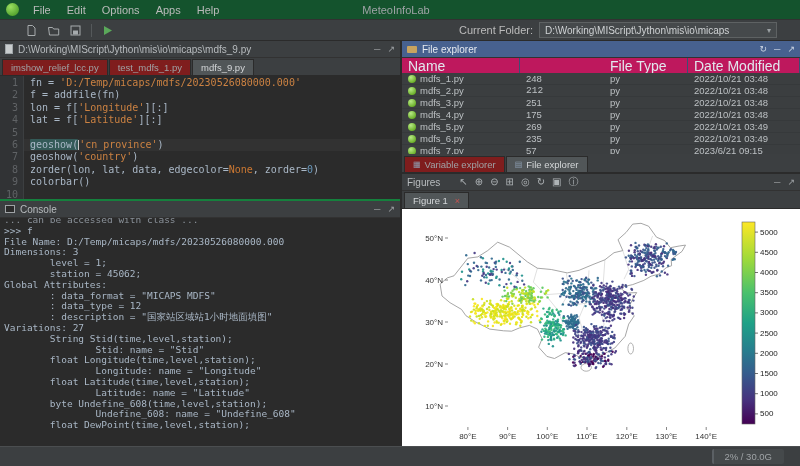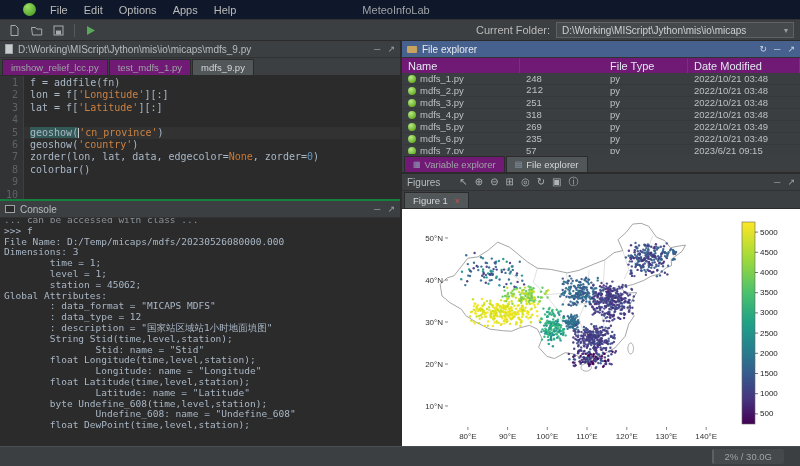--- a/index.html
+++ b/index.html
@@ -1,24 +1,24 @@
 <!DOCTYPE html>
 <html><head>
 <meta charset="utf-8">
 <style>
   *{box-sizing:border-box;margin:0;padding:0}
   html,body{width:800px;height:466px;overflow:hidden}
   body{background:#3c3f41;font-family:"Liberation Sans",sans-serif;font-size:11px;color:#bbbbbb;position:relative}
 
   
-  .menubar{height:20px;display:flex;align-items:center;padding:0 23px;position:relative;background:#0f172a;border-bottom:1px solid #323232}
+  .menubar{height:20px;display:flex;align-items:center;padding:0 6px;position:relative;background:#14532d;border-bottom:1px solid #323232}
   .logo{width:13px;height:13px;border-radius:50%;background:radial-gradient(circle at 35% 30%,#9be060,#3c8f1e);margin-right:6px;flex:0 0 auto}
   .menu-item{padding:1px 8px;color:#bbbbbb;cursor:default}
   .app-title{position:absolute;left:0;right:8px;text-align:center;color:#9fa3a6;pointer-events:none}
-  .toolbar{height:21px;display:flex;align-items:center;padding:0 6px;gap:5px;background:#3c3f41;border-bottom:1px solid #2b2b2b}
+  .toolbar{height:21px;display:flex;align-items:center;padding:0 23px;gap:5px;background:#3c3f41;border-bottom:1px solid #2b2b2b}
   .tb-btn{width:17px;height:17px;display:flex;align-items:center;justify-content:center}
   .tb-sep{width:1px;height:13px;background:#55595b;margin:0 2px}
   .current-folder{margin-left:auto;display:flex;align-items:center;gap:6px;color:#bbbbbb}
   .combo{width:238px;height:16px;background:#45494b;border:1px solid #5e6263;display:flex;align-items:center;padding:0 5px;font-size:10px;color:#cfd2d4;white-space:nowrap;overflow:hidden}
   .combo .arr{margin-left:auto;color:#9aa0a3;font-size:8px}
 
   
   .main{position:absolute;top:41px;left:0;right:0;bottom:20px;display:flex}
   .left-col{width:400px;display:flex;flex-direction:column}
   .vsplit{width:2px;background:#2b2b2b}
@@ -27,21 +27,21 @@
   .panel-header{height:17px;background:#3c3f41;display:flex;align-items:center;padding:0 5px;gap:5px;font-size:10px;color:#b8bcbf;border-bottom:1px solid #323232;flex:0 0 auto;white-space:nowrap;overflow:hidden}
   .panel-header.active{background:#47618f;color:#e6eaf0}
   .hdr-icons{margin-left:auto;display:flex;gap:7px;color:#9fa3a6;font-size:9px;align-items:center}
   .panel-header.active .hdr-icons{color:#cdd6e4}
   .hicon{cursor:default;line-height:1}
 
   
   .editor-panel{height:160px;display:flex;flex-direction:column;border-bottom:2px solid #15803d}
   .page-icon{width:8px;height:10px;border:1px solid #9fa5a8;background:#c8cccd;flex:0 0 auto}
   .tabbar{height:18px;background:#3c3f41;display:flex;align-items:flex-end;gap:1px;padding:0 2px;border-bottom:1px solid #2b2b2b;flex:0 0 auto}
-  .tab{height:16px;padding:0 8px;display:flex;align-items:center;gap:4px;background:#701a75;color:#9fa3a6;font-size:9.5px;border:1px solid #2b2b2b;border-bottom:none;white-space:nowrap}
+  .tab{height:16px;padding:0 8px;display:flex;align-items:center;gap:4px;background:#7f1d1d;color:#9fa3a6;font-size:9.5px;border:1px solid #2b2b2b;border-bottom:none;white-space:nowrap}
   .tab.active{background:#515658;color:#d4d7d9}
   .tab .close{color:#c75450;font-size:9px;margin-left:3px}
   .code-area{flex:1;background:#2b2b2b;display:flex;font-family:"DejaVu Sans Mono",monospace;font-size:10px;line-height:12.4px;overflow:hidden}
   .gutter{width:24px;background:#313335;color:#606366;text-align:right;padding:1px 5px 0 0;border-right:1px solid #3c3f41;flex:0 0 auto}
   .code-lines{flex:1;padding-top:1px;overflow:hidden}
   .code-line{white-space:pre;padding-left:6px;color:#a9b7c6;height:12.4px}
   .code-line.cur{background:#323232}
   .p{color:#a9b7c6}.s{color:#cc8242}.k{color:#cc7832}.num{color:#6897bb}
   .hl{background:#345a58;border-radius:1px}
   .caret{display:inline-block;width:1px;height:10px;background:#c8c8c8;vertical-align:text-bottom}
@@ -49,21 +49,21 @@
   
   .console-panel{flex:1;display:flex;flex-direction:column;overflow:hidden}
   .console-icon{width:10px;height:8px;border:1px solid #9fa3a6;background:#2b2b2b;flex:0 0 auto}
   .console-body{flex:1;background:#2b2b2b;font-family:"DejaVu Sans Mono",monospace;font-size:9.5px;line-height:10.8px;padding:1px 0 0 4px;color:#a9b7c6;overflow:hidden}
   .console-body div{white-space:pre;height:10.8px}
 
   
   .fe-panel{height:133px;display:flex;flex-direction:column;border-bottom:2px solid #2b2b2b}
   .folder-icon{width:10px;height:7px;background:#c8a35f;border-radius:1px;flex:0 0 auto}
   .fe-table{flex:1;background:#3b3e40;overflow:hidden}
-  .fe-header{display:flex;height:15px;background:#701a75;color:#e2e7ee;font-size:11px}
+  .fe-header{display:flex;height:15px;background:#be185d;color:#e2e7ee;font-size:14px}
   .fe-hcell{display:flex;align-items:center;padding-left:6px;border-right:1px solid #3c4f73;overflow:hidden;white-space:nowrap}
   .fe-row{display:flex;height:12px;align-items:center;font-size:9.5px;color:#bcc0c3;border-bottom:1px solid #36393b}
   .fe-cell{display:flex;align-items:center;padding-left:6px;overflow:hidden;white-space:nowrap}
   .py-icon{width:8px;height:8px;border-radius:50%;background:radial-gradient(circle at 35% 30%,#b8e986,#4e9a06);margin-right:4px;flex:0 0 auto}
   .fe-tabs{height:18px;display:flex;align-items:flex-end;background:#3c3f41;padding:0 2px;gap:1px;flex:0 0 auto}
   .tab-ic{font-size:8px;color:#8fa0b4}
 
   
   .fig-panel{flex:1;display:flex;flex-direction:column;overflow:hidden}
   .fig-toolbar{display:flex;gap:7px;margin-left:14px;color:#aeb3b6;font-size:10px;align-items:center}
@@ -148,20 +148,21 @@
             <div>3</div>
             <div>4</div>
             <div>5</div>
             <div>6</div>
             <div>7</div>
             <div>8</div>
             <div>9</div>
             <div>10</div>
           </div>
         <div class="code-lines">
+            <div class="code-line"><span class="p">fn = </span><span class="s">'D:/Temp/micaps/mdfs/20230526080000.000'</span></div>
             <div class="code-line"><span class="p">f = addfile(fn)</span></div>
             <div class="code-line"><span class="p">lon = f[</span><span class="s">'Longitude'</span><span class="p">][:]</span></div>
             <div class="code-line"><span class="p">lat = f[</span><span class="s">'Latitude'</span><span class="p">][:]</span></div>
             <div class="code-line">&nbsp;</div>
             <div class="code-line cur"><span class="p hl">geoshow(</span><span class="caret"></span><span class="s">'cn_province'</span><span class="p">)</span></div>
             <div class="code-line"><span class="p">geoshow(</span><span class="s">'country'</span><span class="p">)</span></div>
             <div class="code-line"><span class="p">zorder(lon, lat, data, edgecolor=</span><span class="k">None</span><span class="p">, zorder=</span><span class="num">0</span><span class="p">)</span></div>
             <div class="code-line"><span class="p">colorbar()</span></div>
           </div>
       </div>
@@ -174,27 +175,27 @@
         <span class="hdr-icons">
           <span class="hicon">─</span>
           <span class="hicon">↗</span>
         </span>
       </div>
       <div class="console-body">
           <div style="margin-top: -4px; color: rgb(138, 145, 153);">... can be accessed with class ...</div>
           <div>&gt;&gt;&gt; f</div>
           <div>File Name: D:/Temp/micaps/mdfs/20230526080000.000</div>
           <div>Dimensions: 3</div>
-          <div>        time = 1;</div>
           <div>        level = 1;</div>
           <div>        station = 45062;</div>
           <div>Global Attributes:</div>
           <div>        : data_format = "MICAPS MDFS"</div>
           <div>        : data_type = 12</div>
           <div>        : description = "国家站区域站1小时地面填图"</div>
+          <div>Variations: 27</div>
           <div>        String Stid(time,level,station);</div>
           <div>                Stid: name = "Stid"</div>
           <div>        float Longitude(time,level,station);</div>
           <div>                Longitude: name = "Longitude"</div>
           <div>        float Latitude(time,level,station);</div>
           <div>                Latitude: name = "Latitude"</div>
           <div>        byte Undefine_608(time,level,station);</div>
           <div>                Undefine_608: name = "Undefine_608"</div>
           <div>        float DewPoint(time,level,station);</div>
         </div>
@@ -237,21 +238,21 @@
               <div class="fe-cell" style="width: 112px;">2022/10/21 03:48</div>
             </div>
             <div class="fe-row">
               <div class="fe-cell" style="width: 118px;"><span class="py-icon"></span>mdfs_3.py</div>
               <div class="fe-cell" style="width: 84px;">251</div>
               <div class="fe-cell" style="width: 84px;">py</div>
               <div class="fe-cell" style="width: 112px;">2022/10/21 03:48</div>
             </div>
             <div class="fe-row">
               <div class="fe-cell" style="width: 118px;"><span class="py-icon"></span>mdfs_4.py</div>
-              <div class="fe-cell" style="width: 84px;">318</div>
+              <div class="fe-cell" style="width: 84px;">175</div>
               <div class="fe-cell" style="width: 84px;">py</div>
               <div class="fe-cell" style="width: 112px;">2022/10/21 03:48</div>
             </div>
             <div class="fe-row">
               <div class="fe-cell" style="width: 118px;"><span class="py-icon"></span>mdfs_5.py</div>
               <div class="fe-cell" style="width: 84px;">269</div>
               <div class="fe-cell" style="width: 84px;">py</div>
               <div class="fe-cell" style="width: 112px;">2022/10/21 03:49</div>
             </div>
             <div class="fe-row">

